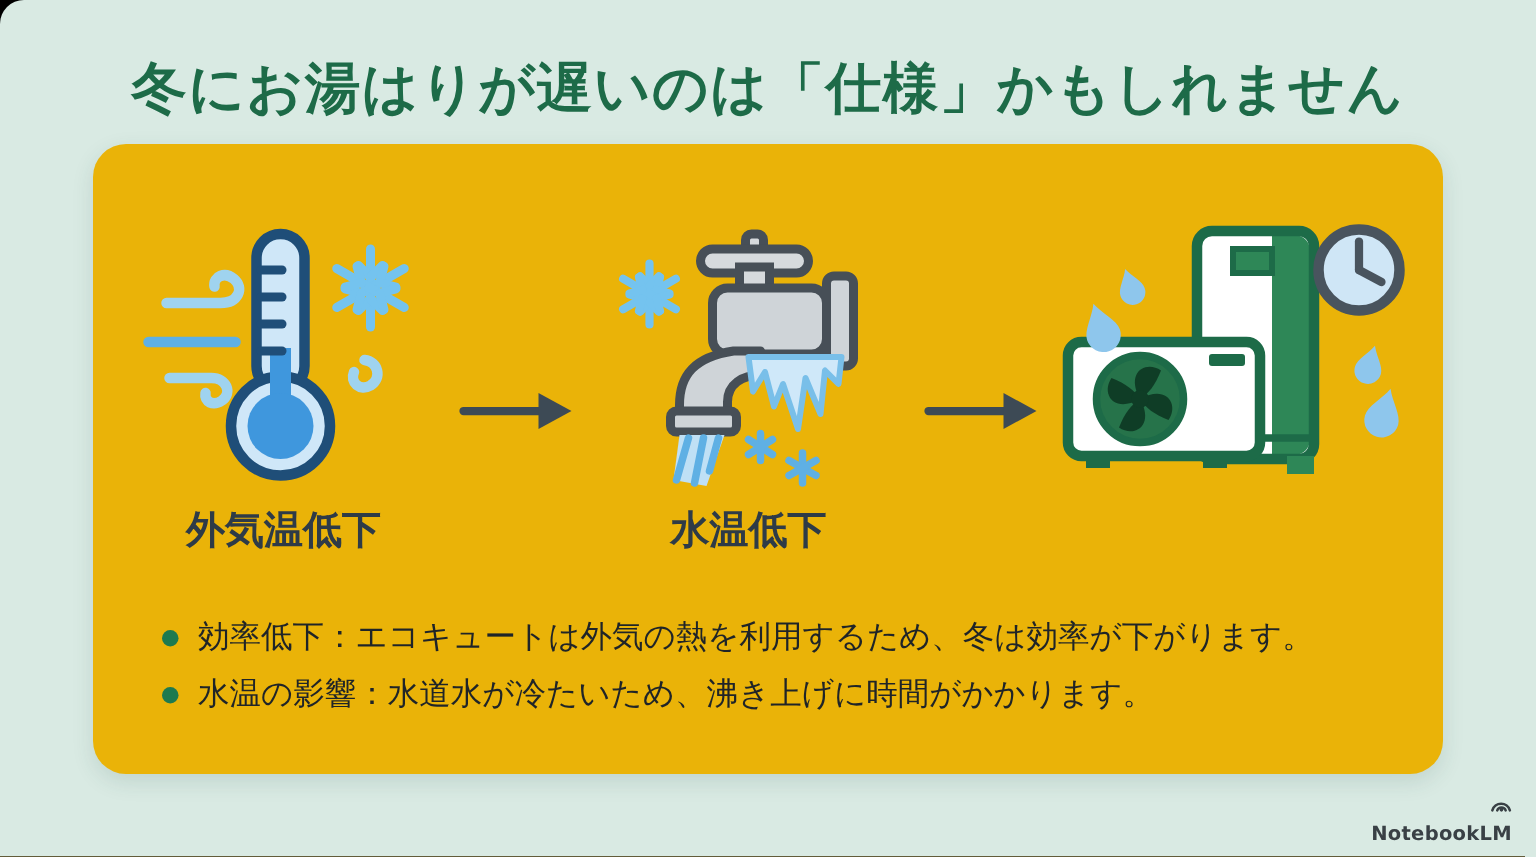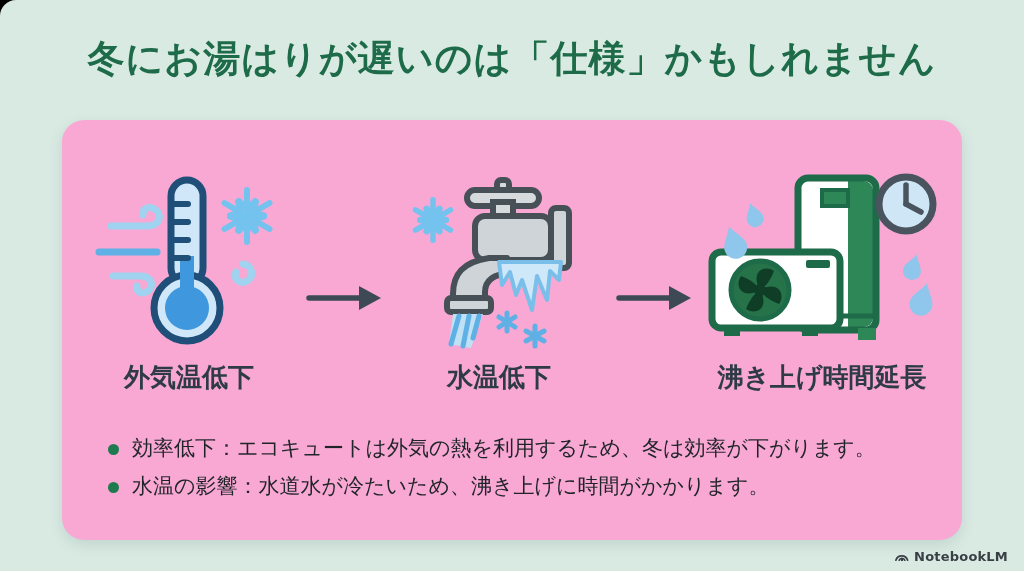--- a/index.html
+++ b/index.html
@@ -16,23 +16,23 @@
   .title {
     margin:34px 0 16px 0;
     text-align:center;
     font-size:37px;
     font-weight:800;
     letter-spacing:1px;
     color:#1d6b48;
   }
   .card {
     position:absolute;
-    left:62px; top:120px;
+    left:62px; top:96px;
     width:900px; height:420px;
-    background:#f9a8d4;
+    background:#eab308;
     border-radius:22px;
     box-shadow:0 5px 14px rgba(40,80,70,0.13);
   }
   .steps {
     display:flex;
     justify-content:center;
     align-items:flex-start;
     padding-top:48px;
   }
   .step { display:flex; flex-direction:column; align-items:center; width:232px; }
@@ -70,22 +70,23 @@
     content:"";
     position:absolute;
     left:2px; top:9px;
     width:11px; height:11px;
     border-radius:50%;
     background:#1e7a4f;
   }
   .footer {
     position:absolute;
     right:16px; bottom:7px;
-    display:flex; align-items:flex-start; gap:5px;
+    display:flex; align-items:flex-end; gap:5px;
     color:#394045;
+    flex-direction:column;
   }
   .brand-name { font-size:13px; font-weight:600; letter-spacing:0.2px; }
   .brand-icon { display:flex; }
   svg { display:block; }
 </style>
 </head>
 <body>
 
 <svg width="0" height="0" style="position:absolute" aria-hidden="true">
   <defs>
@@ -228,21 +229,20 @@
             <rect x="100" y="158" width="16" height="10" fill="#1d6b48"></rect>
 
             <g fill="#8ec6ec">
               <use href="#drop" transform="translate(40,38) scale(0.85) rotate(-18)"></use>
               <use href="#drop" transform="translate(16,62) scale(1.15) rotate(-18)"></use>
               <use href="#drop" transform="translate(206,84) scale(0.9) rotate(16)"></use>
               <use href="#drop" transform="translate(214,112) scale(1.15) rotate(16)"></use>
             </g>
           </svg>
         </div>
-        <div class="step-label">沸き上げ時間延長</div>
       </div>
 
     </div>
 
     <ul class="bullets">
       <li><span>効率低下：エコキュートは外気の熱を利用するため、冬は効率が下がります。</span></li>
       <li><span>水温の影響：水道水が冷たいため、沸き上げに時間がかかります。</span></li>
     </ul>
 
   </div>

